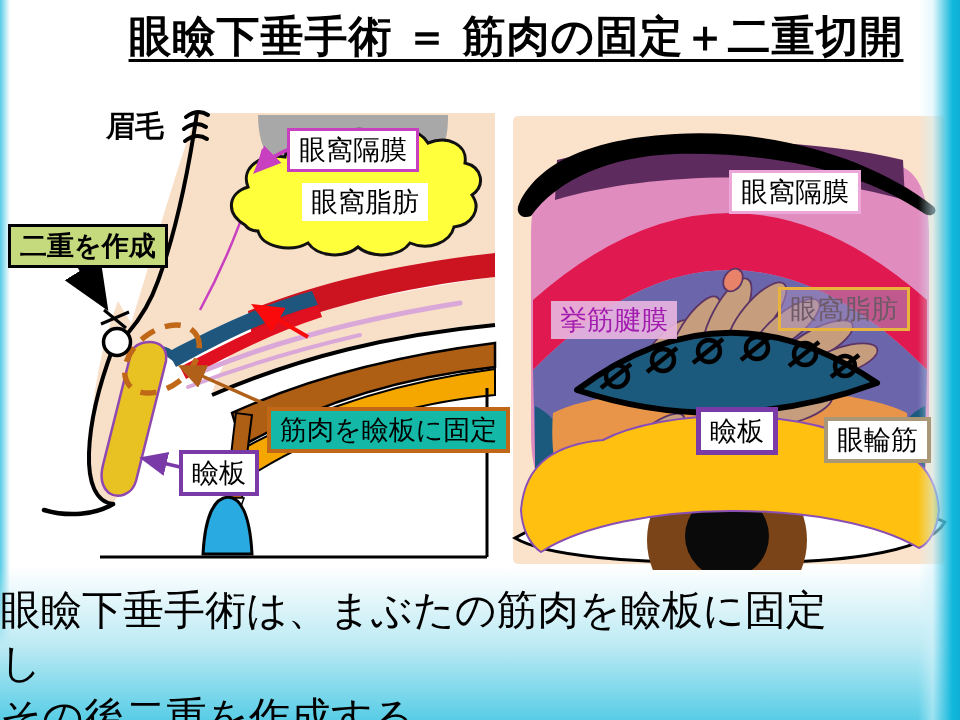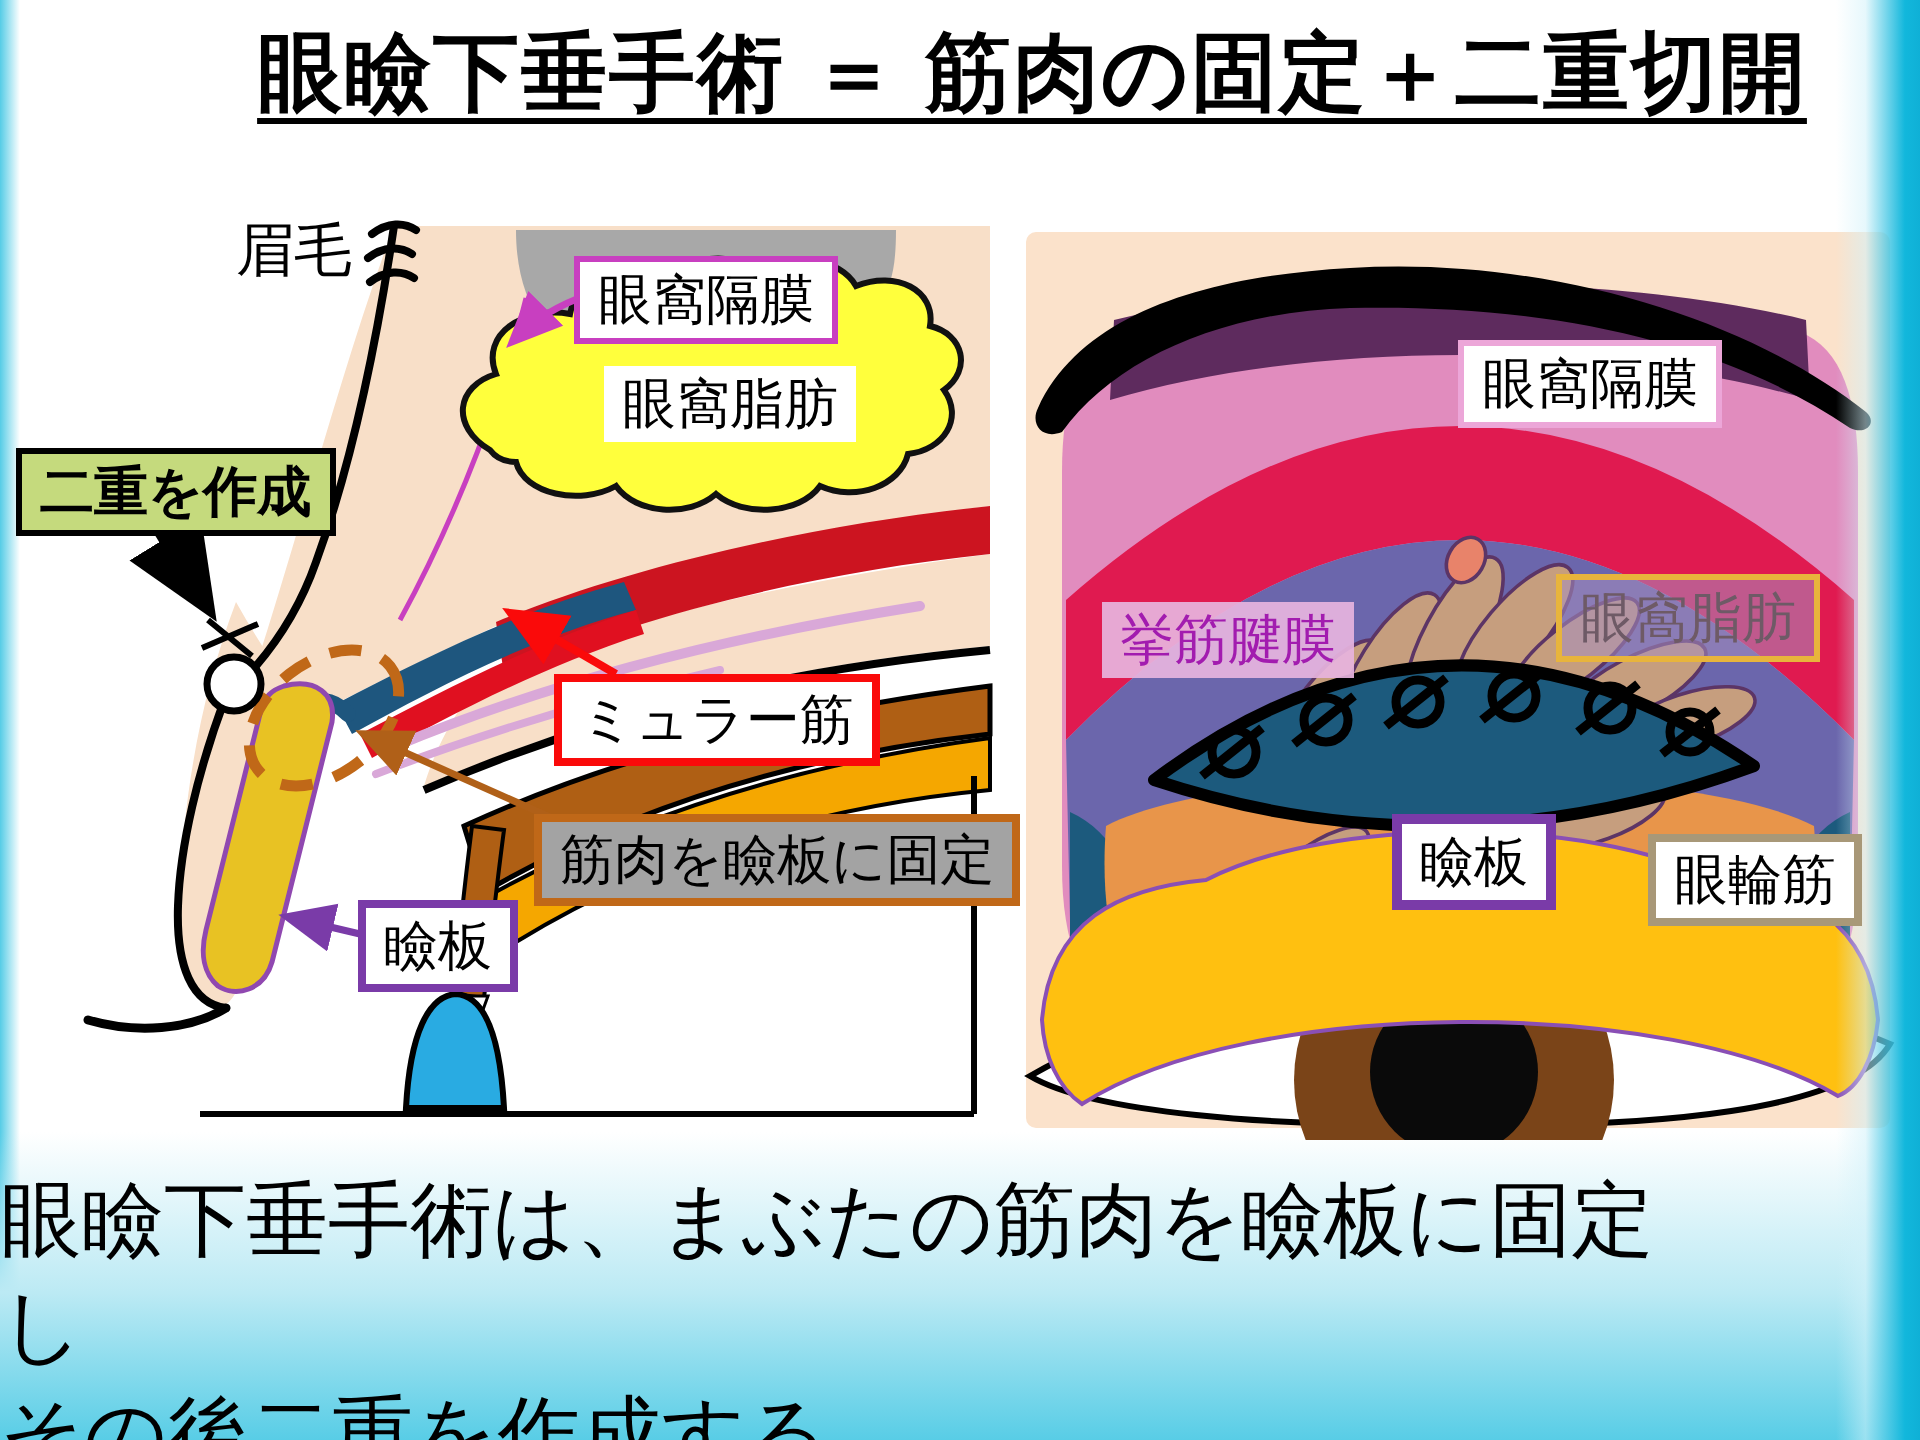--- a/index.html
+++ b/index.html
@@ -16,26 +16,26 @@
      font-size:43px;font-weight:bold;letter-spacing:1px;
      text-decoration:underline;text-decoration-thickness:3px;text-underline-offset:8px;margin-left:36px;}
   .caption{position:absolute;top:584px;left:0;width:848px;text-align:left;z-index:5;
      font-size:41px;line-height:1.30;}
   svg{position:absolute;z-index:2;}
   #svg-left{left:0;top:105px;}
   #svg-right{left:505px;top:108px;}
   
   .lbl{position:absolute;z-index:6;font-size:27px;line-height:1.2;padding:3px 9px;
        background:#fff;white-space:nowrap;}
-  .lbl-mayuge{left:118px;top:109px;background:transparent;font-weight:normal;font-size:29px;padding:0;}
+  .lbl-mayuge{left:106px;top:109px;background:transparent;font-weight:bold;font-size:29px;padding:0;}
   .lbl-septum-l{left:287px;top:128px;border:3px solid #c83fc0;}
   .lbl-fat-l{left:302px;top:183px;}
   .lbl-futae{left:8px;top:224px;background:#c5da7d;border:3px solid #000;font-weight:bold;}
   .lbl-muller{left:277px;top:337px;border:4px solid #fa0a0a;}
-  .lbl-kinniku{left:267px;top:407px;background:#a3a3a3;border:4px solid #c06818;}
+  .lbl-kinniku{left:267px;top:407px;background:#14b8a6;border:4px solid #c06818;}
   .lbl-kenban-l{left:179px;top:450px;border:4px solid #7a3ba8;}
   .lbl-septum-r{left:729px;top:170px;border:3px solid #eca6d8;}
   .lbl-kyokin{left:551px;top:301px;background:rgba(231,180,222,.92);color:#a21caf;}
   .lbl-fat-r{left:778px;top:287px;background:rgba(165,142,192,.55);border:3px solid #e8b43c;color:#6e5a66;}
   .lbl-kenban-r{left:696px;top:407px;border:5px solid #7a3ba8;}
   .lbl-ganrinkin{left:804px;top:417px;border:4px solid #a89878;margin-left:20px;}
 </style>
 </head>
 <body>
 
@@ -190,21 +190,20 @@
       </g>
     </g>
 
     <path d="M14,96 C36,48 100,30 170,26 C270,20 370,52 428,98 C434,103 428,110 420,106 C350,58 255,44 170,46 C105,48 52,72 26,108 C16,112 10,104 14,96 Z" fill="#000"></path>
   </svg>
 
   <div class="lbl lbl-mayuge">眉毛</div>
   <div class="lbl lbl-septum-l">眼窩隔膜</div>
   <div class="lbl lbl-fat-l">眼窩脂肪</div>
   <div class="lbl lbl-futae">二重を作成</div>
-  <div class="lbl lbl-muller">ミュラー筋</div>
   <div class="lbl lbl-kinniku">筋肉を瞼板に固定</div>
   <div class="lbl lbl-kenban-l">瞼板</div>
 
   <div class="lbl lbl-septum-r">眼窩隔膜</div>
   <div class="lbl lbl-kyokin">挙筋腱膜</div>
   <div class="lbl lbl-fat-r">眼窩脂肪</div>
   <div class="lbl lbl-kenban-r">瞼板</div>
   <div class="lbl lbl-ganrinkin">眼輪筋</div>
 
   <div class="caption">

